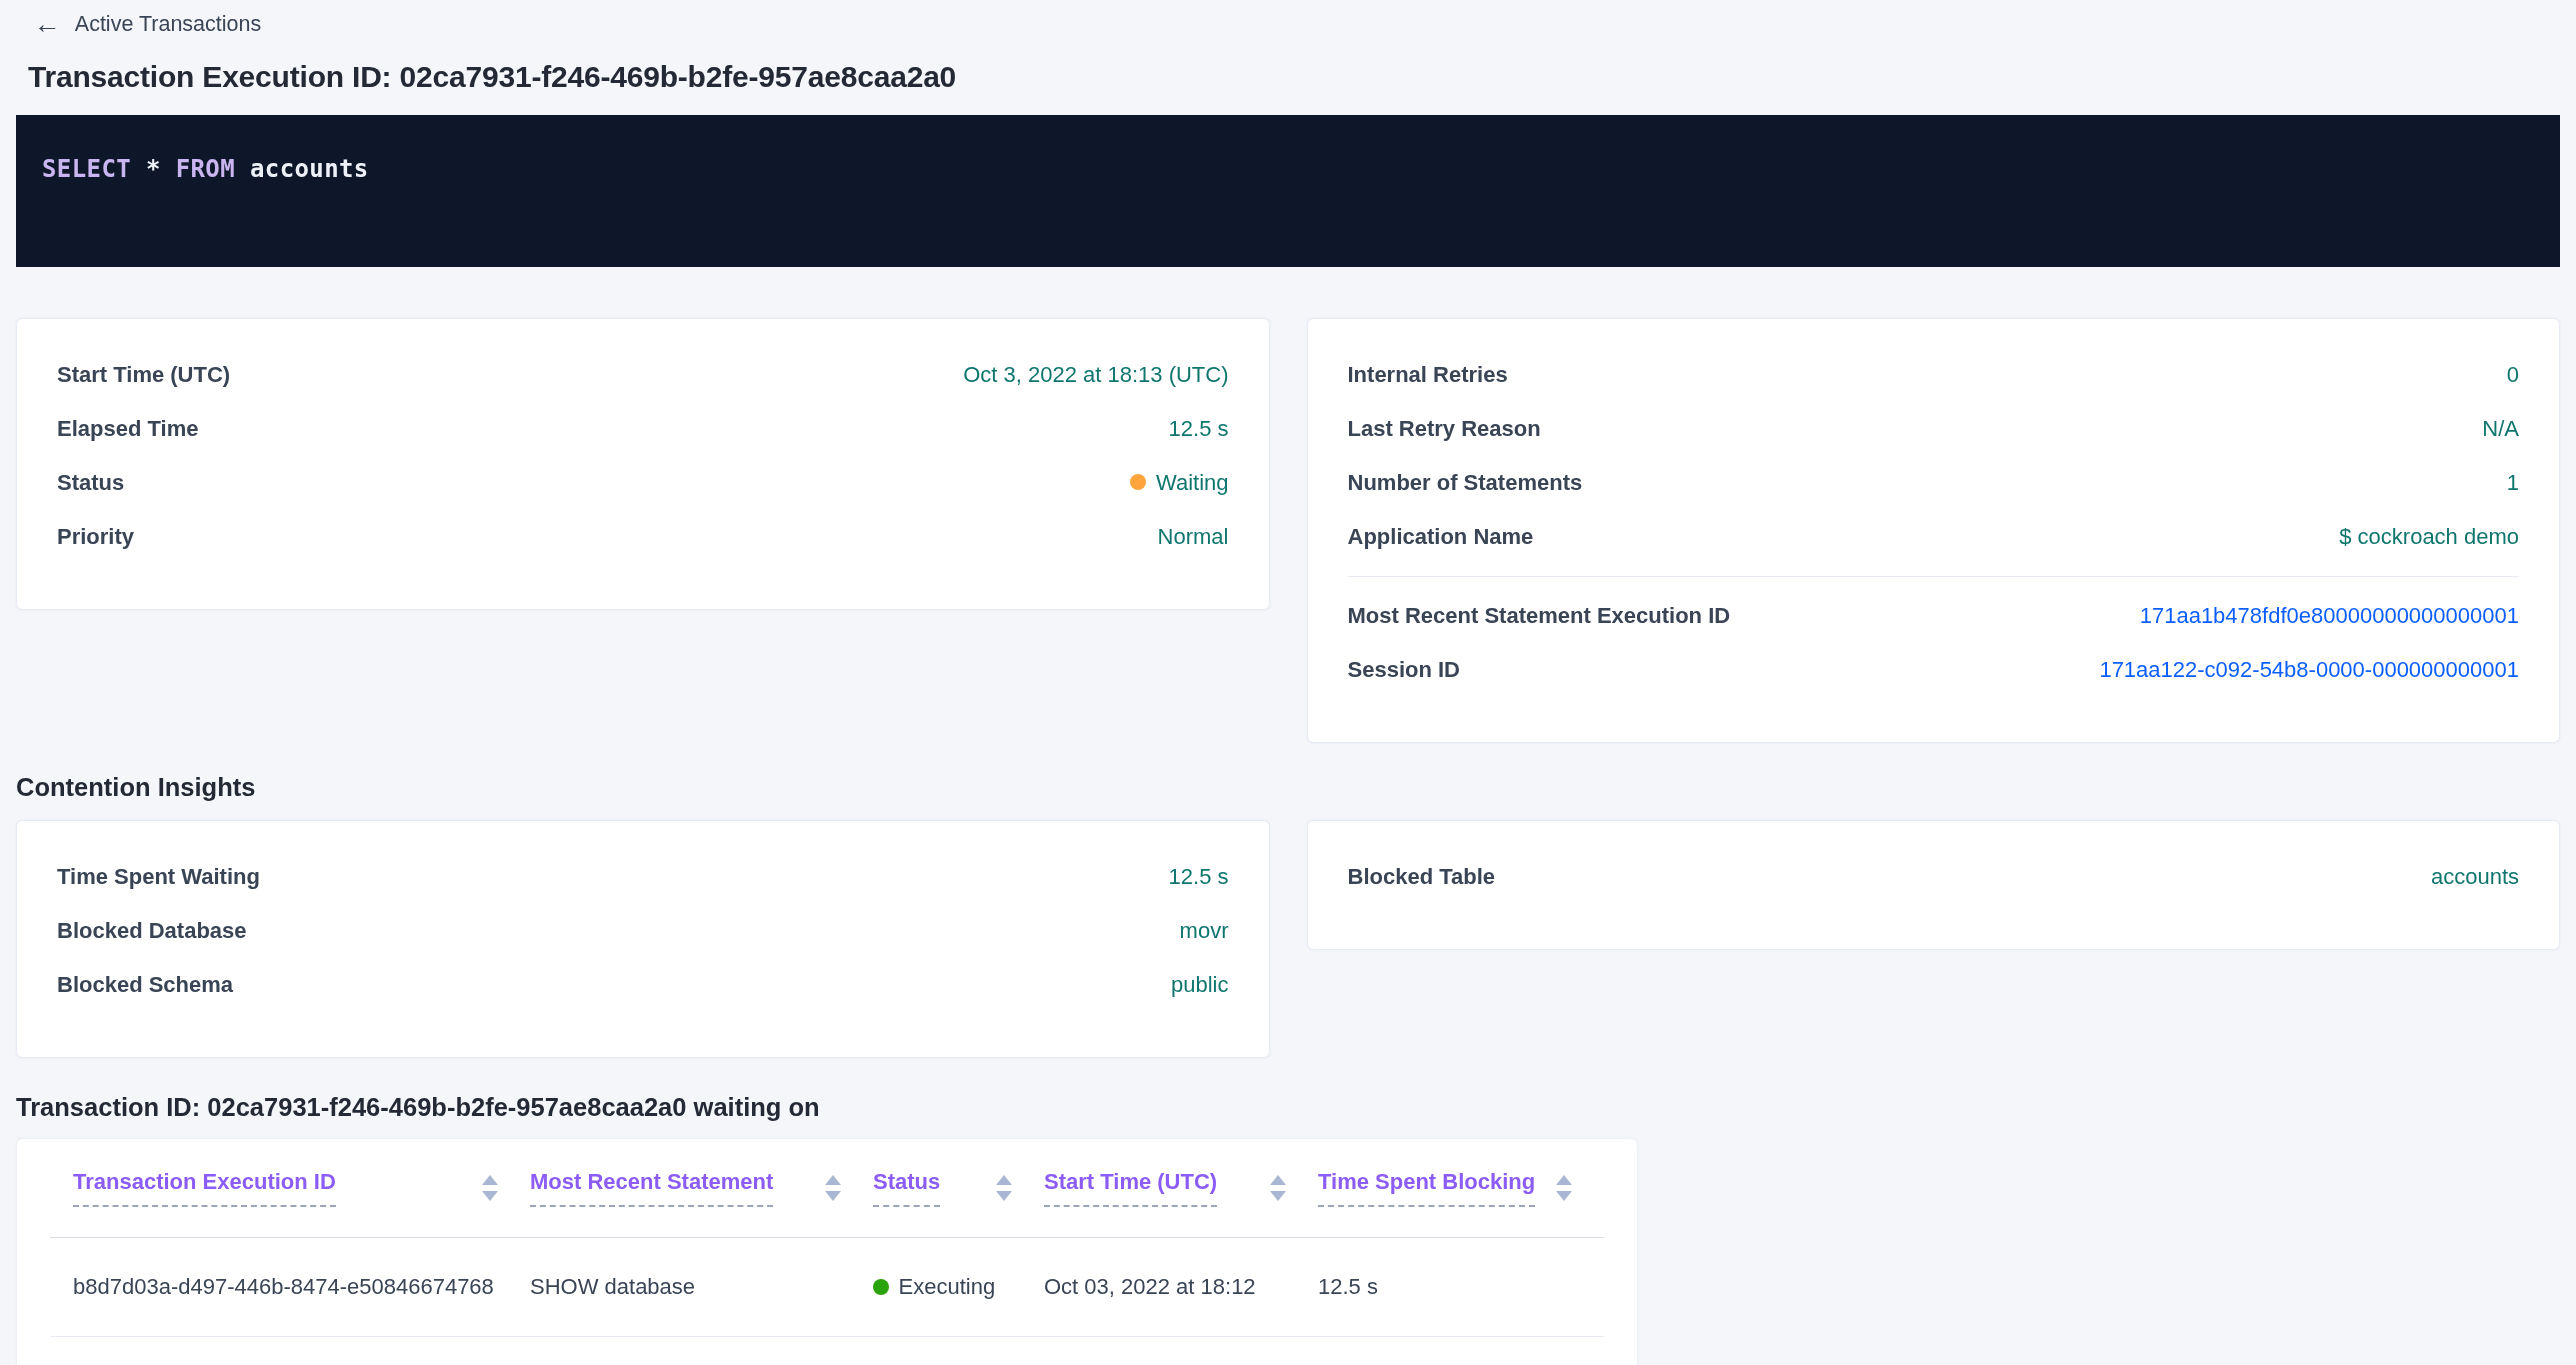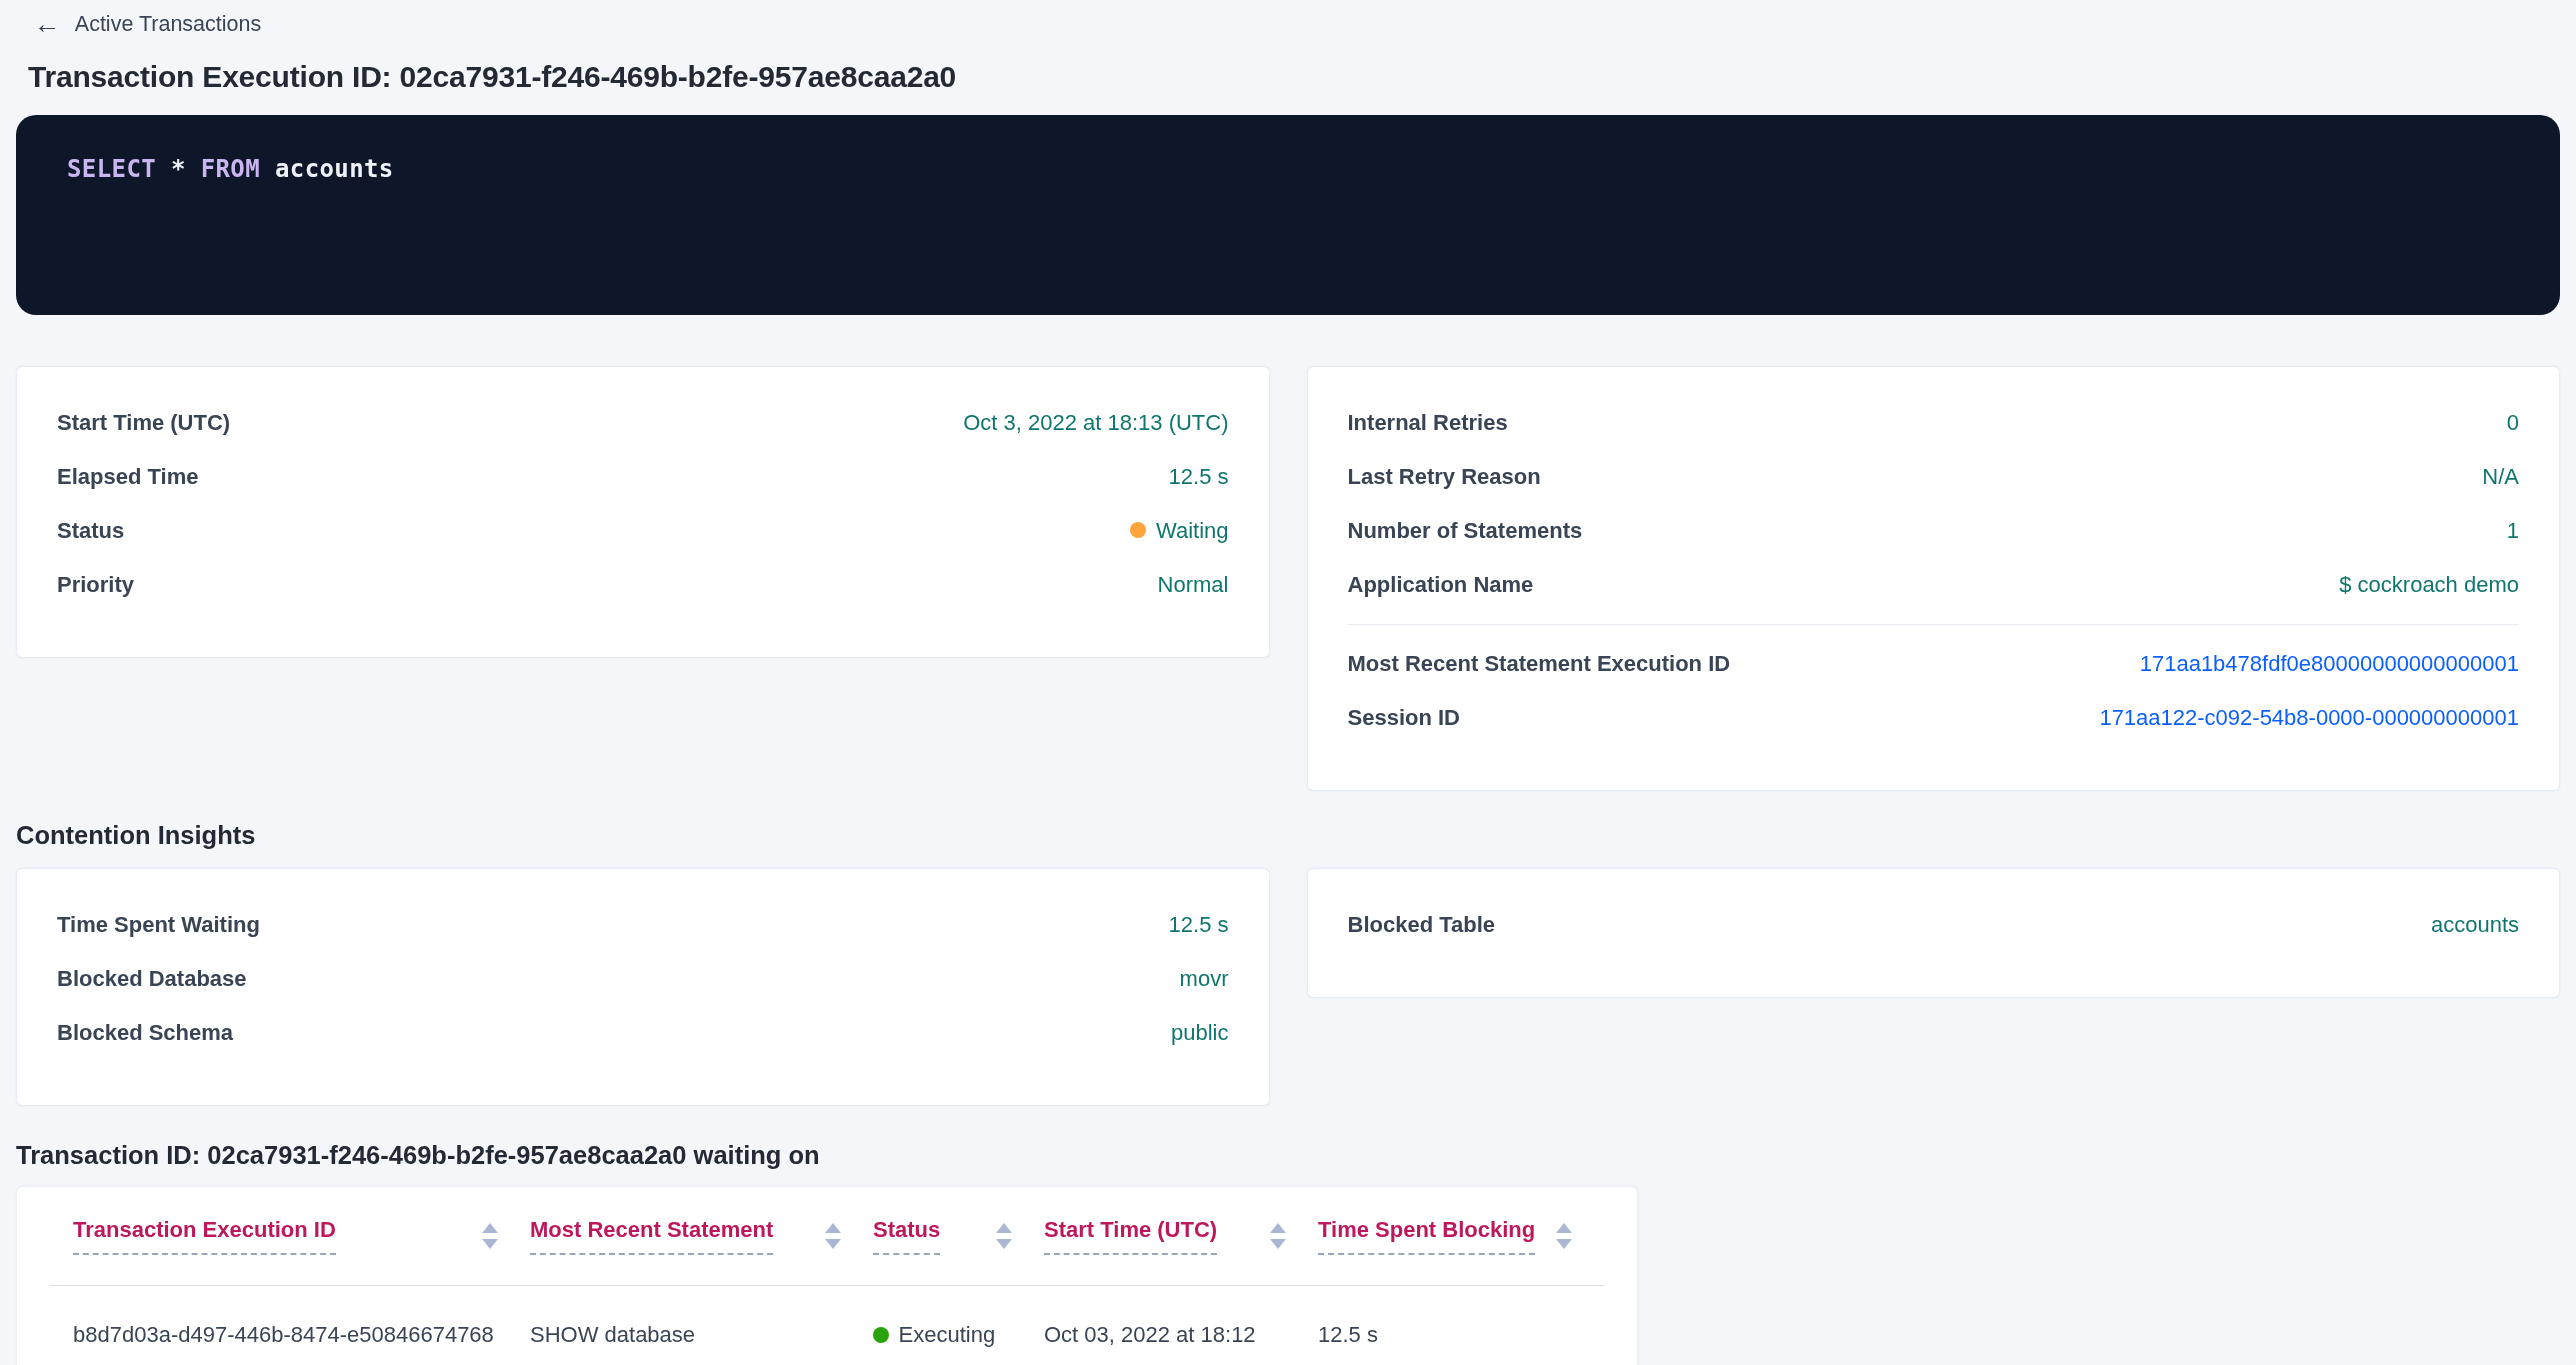--- a/index.html
+++ b/index.html
@@ -25,24 +25,24 @@
   
   .page-title {
     margin: 22px 0 0 12px;
     font-size: 30px; font-weight: 700; color: #242a35;
     letter-spacing: -0.2px;
   }
 
   
   .sql-box {
     margin-top: 20.7px;
-    height: 200px;
+    height: 152px;
     background: #0e1729;
-    border-radius: 20px;
-    padding: 40px 51px;
+    border-radius: 0;
+    padding: 40px 26px;
     font-family: "DejaVu Sans Mono", "Liberation Mono", monospace;
     font-size: 24px; font-weight: 600;
     letter-spacing: 0.4px;
   }
   .sql-kw { color: #c9b5f0; }
   .sql-plain { color: #eef1f7; }
 
   
   .cards-row { display: flex; gap: 37px; margin-top: 51px; align-items: flex-start; }
   .card {
@@ -81,21 +81,21 @@
     padding: 0 33px;
     overflow: hidden;
     box-shadow: 0 0 2.4px rgba(67,90,111,0.06);
   }
   table { width: 100%; border-collapse: collapse; table-layout: fixed; }
   th { height: 99px; border-bottom: 1.6px solid #d7dbe6; vertical-align: middle; text-align: left; padding: 0; cursor: pointer; }
   td { height: 99px; border-bottom: 1.6px solid #e7ebf2; font-size: 22px; color: #394455; vertical-align: middle; padding: 0; }
   th.first, td.first { padding-left: 23px; }
   .th-inner { display: flex; align-items: center; justify-content: space-between; padding-right: 32px; }
   .th-label {
-    font-size: 22px; font-weight: 700; color: #be185d;
+    font-size: 22px; font-weight: 700; color: #8b5cf6;
     border-bottom: 2.4px dashed #9aa5b8; padding-bottom: 10.3px;
     white-space: nowrap;
   }
   .sort-icons { display: flex; flex-direction: column; gap: 5.6px; flex: 0 0 auto; }
   .tri-up   { width: 0; height: 0; border-left: 8px solid transparent; border-right: 8px solid transparent; border-bottom: 10.3px solid #aab7d2; }
   .tri-down { width: 0; height: 0; border-left: 8px solid transparent; border-right: 8px solid transparent; border-top: 10.3px solid #aab7d2; }
 </style>
 </head>
 <body>
 

